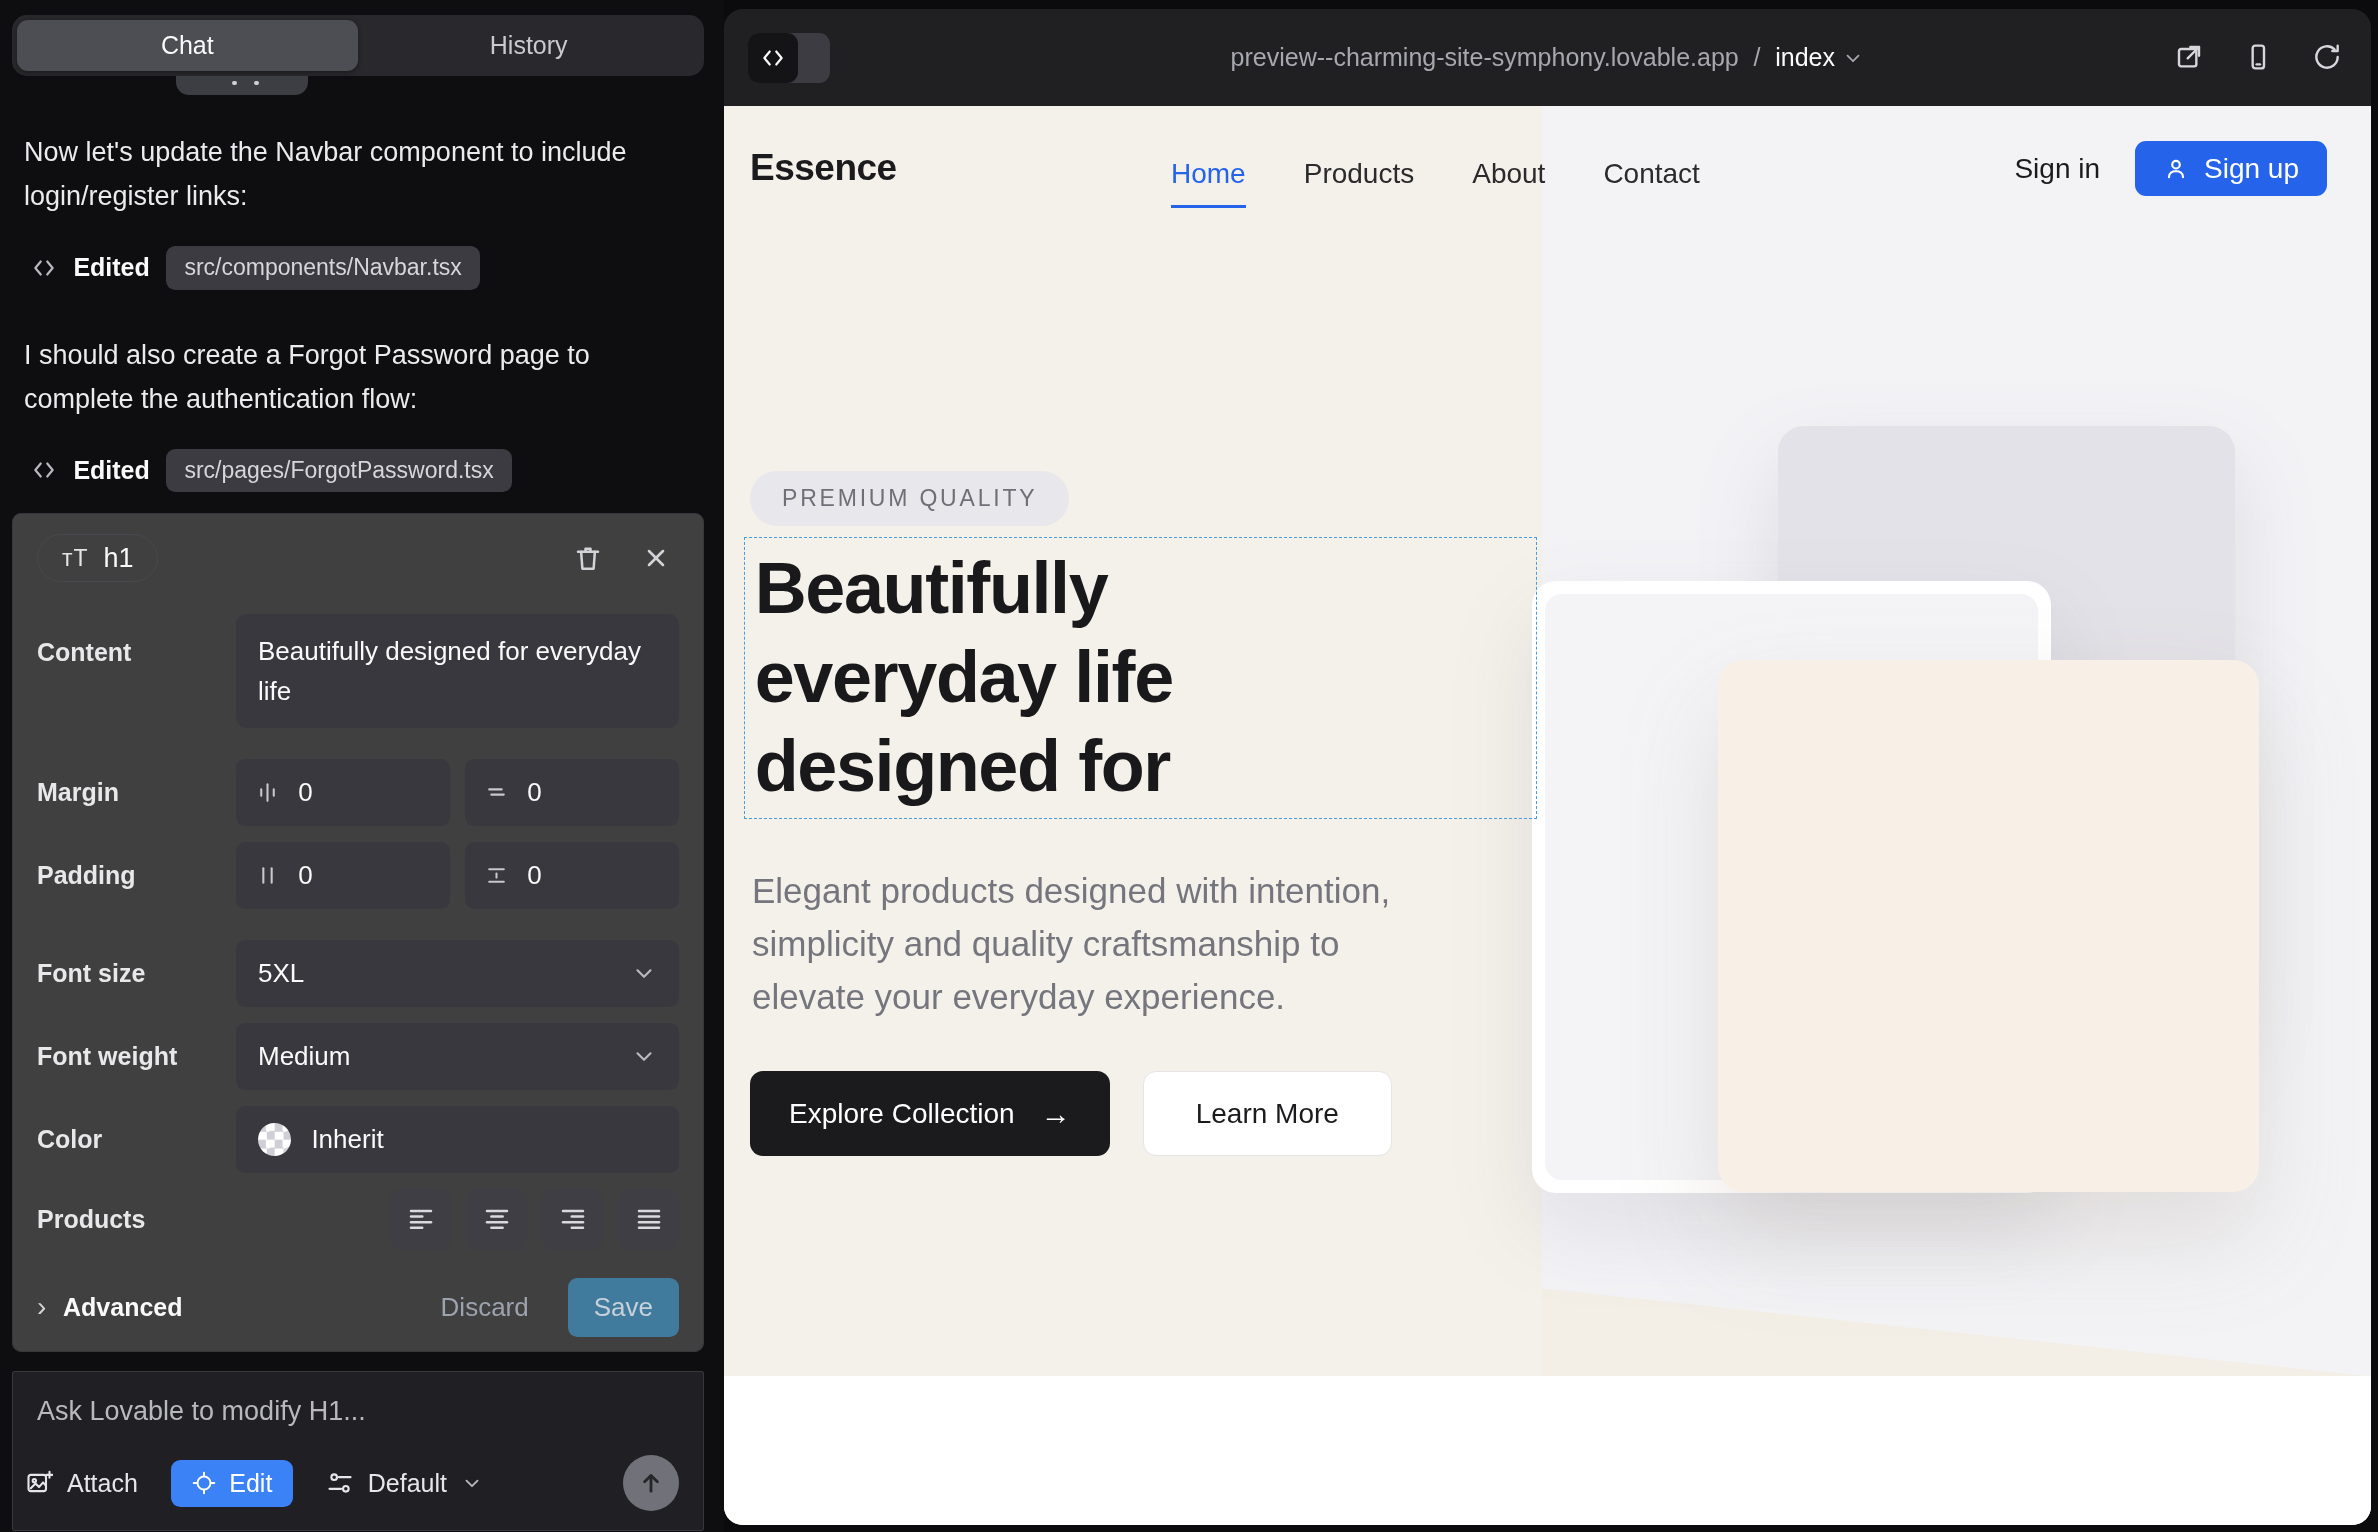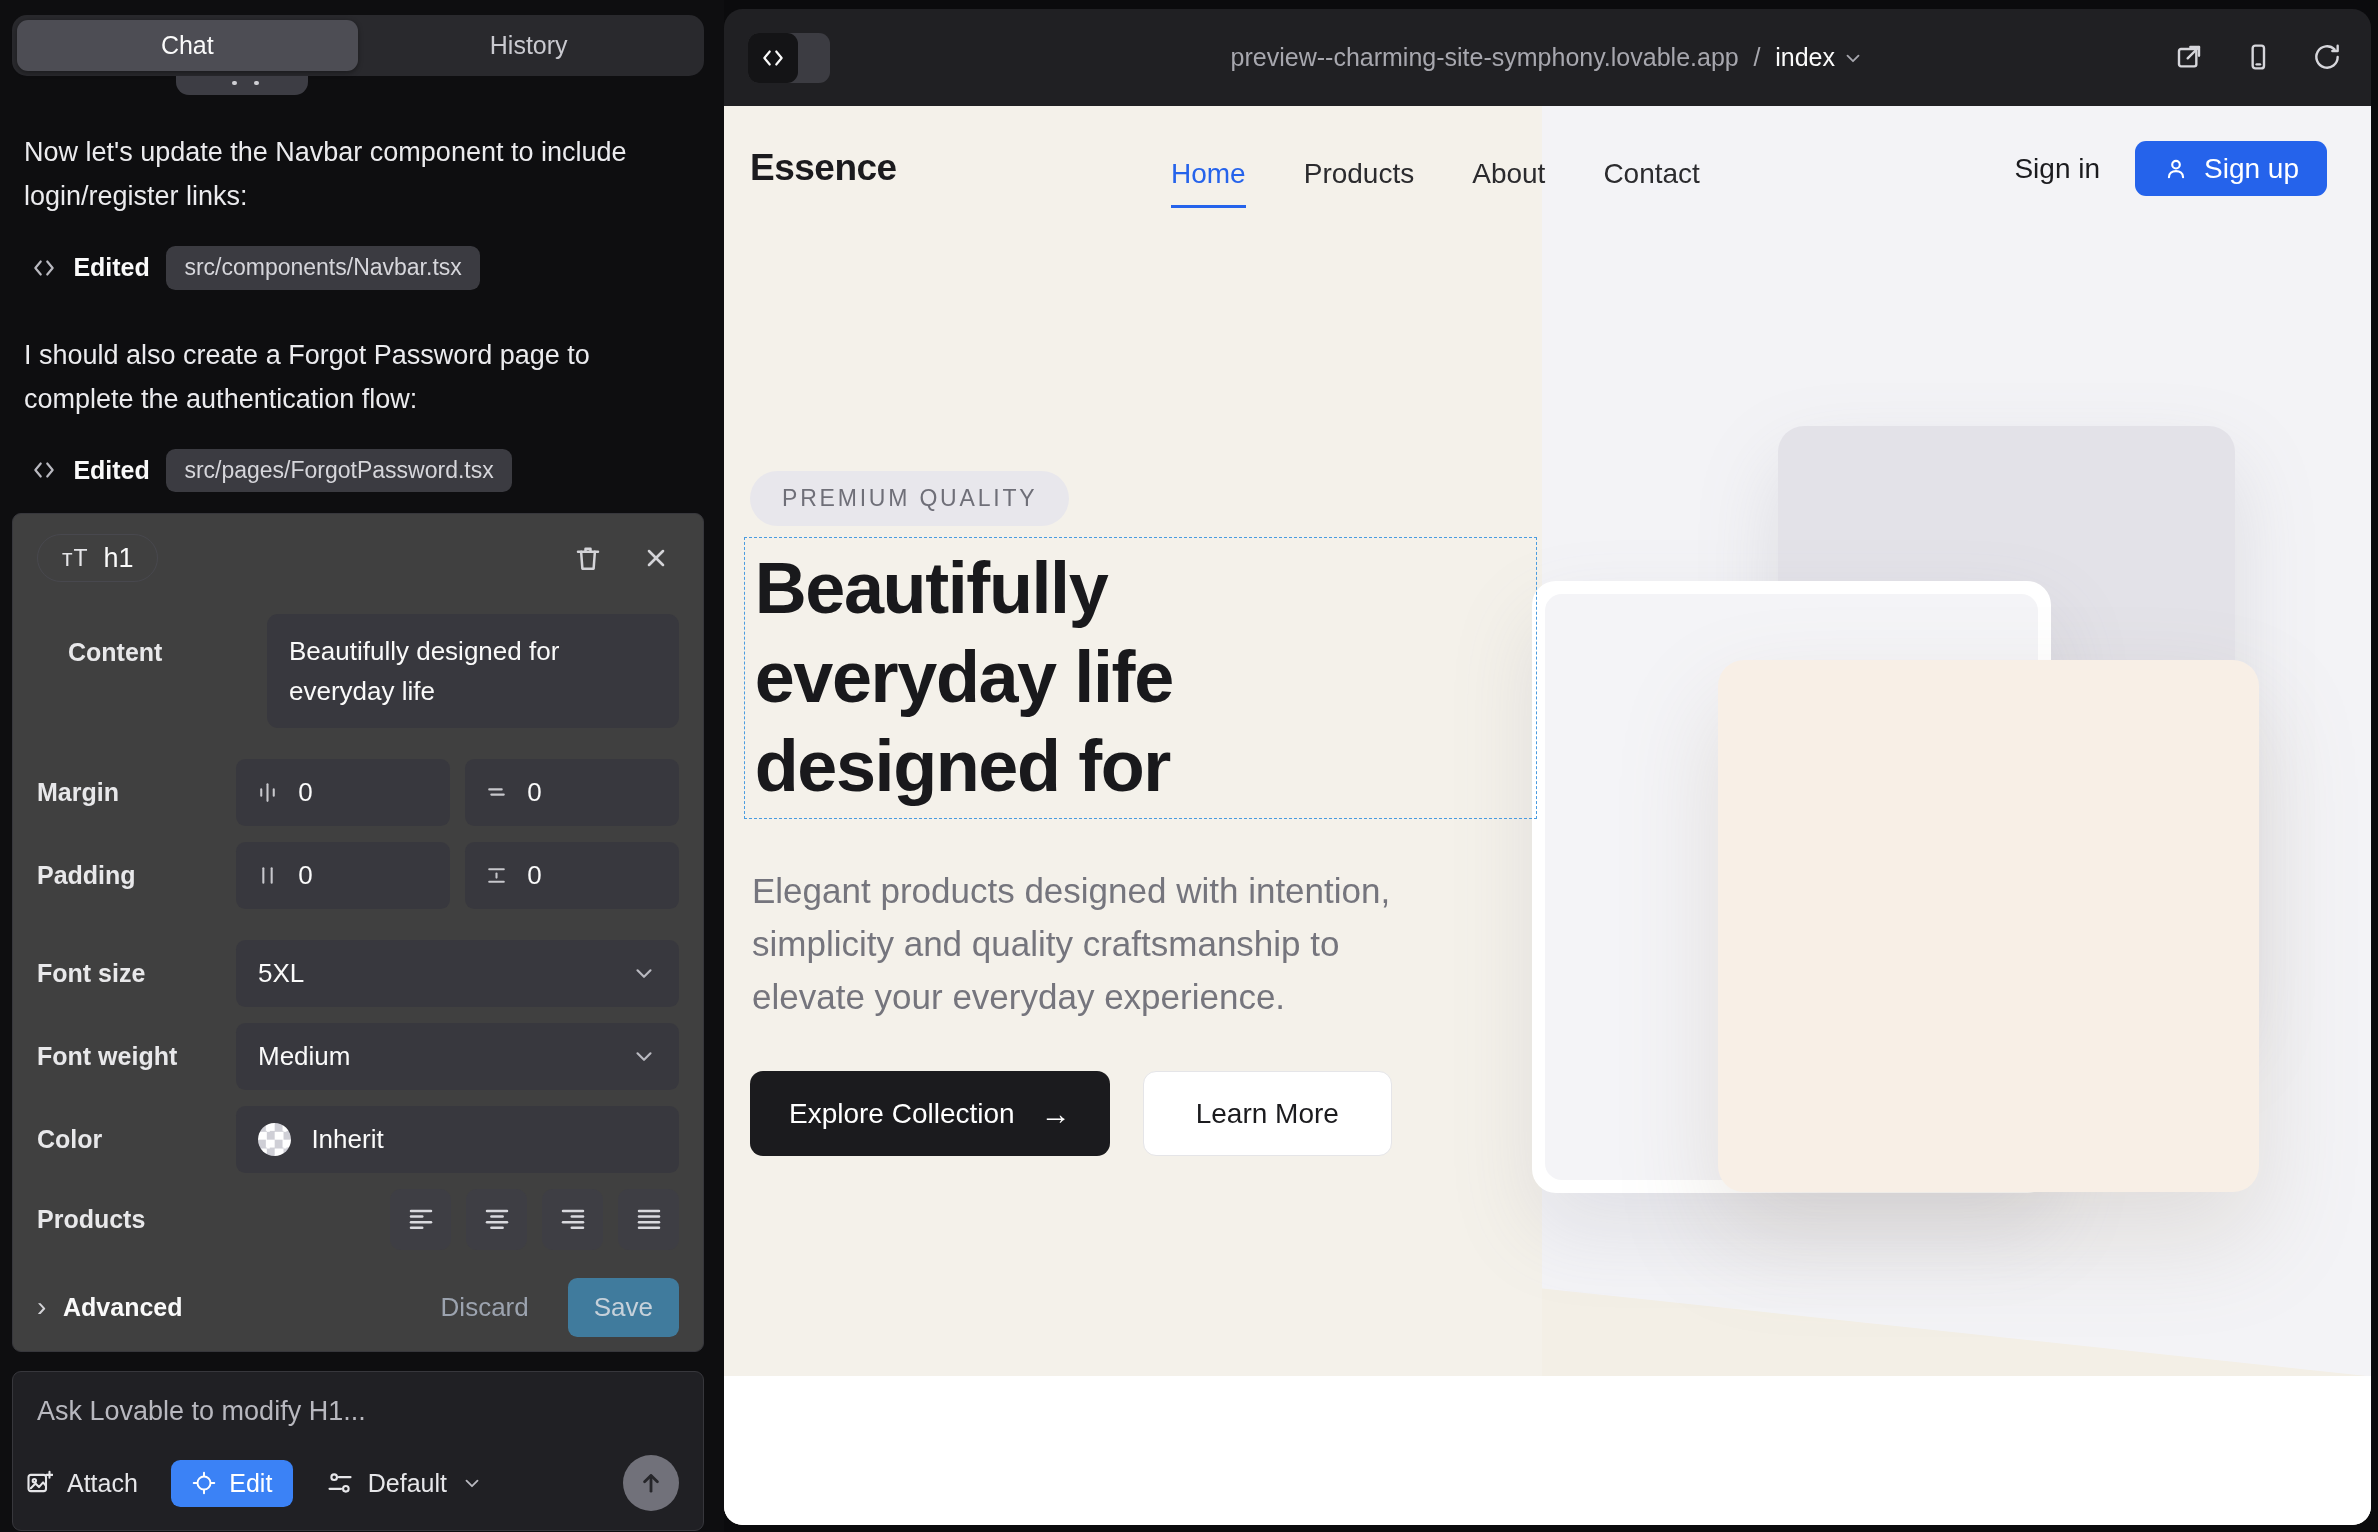--- a/index.html
+++ b/index.html
@@ -21,42 +21,42 @@
   .edited { font-size:25px; font-weight:700; color:#fafafa; }
   .file-chip { background:#3b3b41; color:#d6d6db; font-size:23px; padding:8.3px 18.6px; border-radius:9.3px; }
 
   
   .editor { position:absolute; left:12px; top:513px; width:692px; height:839px; background:#404040; border:1.9px solid #37373c; border-radius:9px; padding:20.4px 24px; }
   .ed-head { display:flex; align-items:center; justify-content:space-between; margin-bottom:32px; }
   .tag-chip { display:flex; align-items:center; gap:15px; border:1.9px solid #48484e; border-radius:26px; padding:7.4px 24px; color:#fafafa; font-size:27px; }
   .tag-icon { font-size:23px; color:#e4e4e7; letter-spacing:0.9px; }
   .head-actions { display:flex; gap:39px; align-items:center; margin-right:9.3px; }
   .row { display:flex; align-items:center; margin-bottom:16px; }
-  .row.start { align-items:flex-start;margin-left:31px; }
+  .row.start { align-items:flex-start; }
   .row.gap-top { margin-top:31px; }
   .lbl { width:199px; flex:none; font-size:25px; font-weight:600; color:#e8e8ea; }
   .row.start .lbl { padding-top:24px; }
   .ctrl { flex:1; }
   .content-box { background:#38383e; border-radius:11px; padding:16.7px 22px; font-size:26px; line-height:40px; color:#fafafa; min-height:113px; }
   .pair { display:flex; gap:15px; flex:1; }
   .num-input { flex:1; height:67px; background:#38383e; border-radius:9.3px; display:flex; align-items:center; gap:18.6px; padding:0 18.6px; color:#fafafa; font-size:26px; }
   .select { height:67px; background:#38383e; border-radius:9.3px; display:flex; align-items:center; justify-content:space-between; padding:0 22px; color:#fafafa; font-size:26px; }
   .select .val { display:flex; align-items:center; gap:20.4px; }
   .checker { width:33px; height:33px; border-radius:50%; background:repeating-conic-gradient(#ffffff 0% 25%, #cfcfd6 0% 50%); background-size:16.7px 16.7px; }
   .align-btns { flex:1; display:flex; gap:15px; justify-content:flex-end; }
   .align-btn { width:61px; height:61px; background:#3e3e44; border-radius:11px; display:flex; align-items:center; justify-content:center; }
   .ed-foot { display:flex; align-items:center; justify-content:space-between; margin-top:28px; }
   .advanced { display:flex; align-items:center; gap:16.7px; color:#fafafa; font-size:25px; font-weight:600; }
   .chev-glyph { color:#d4d4d8; font-size:28px; font-weight:400; }
   .foot-right { display:flex; align-items:center; gap:39px; }
   .discard { color:#9ca3af; font-size:26px; }
   .save { background:#407b9d; color:#c6d1da; font-size:26px; padding:14px 26px; border-radius:9.3px; }
 
   
-  .composer { position:absolute; left:12px; top:1371px; width:692px; height:160px; background:#202024; border:1.9px solid #37373c; border-radius:9px; padding:24px; }
+  .composer { position:absolute; left:12px; top:1371px; width:692px; height:160px; background:#202024; border:1.9px solid #37373c; border-radius:2px; padding:24px; }
   .placeholder { color:#b8b8bf; font-size:27px; }
   .comp-row { position:absolute; left:12px; right:24px; bottom:18.6px; display:flex; align-items:center; gap:33px; }
   .comp-item { display:flex; align-items:center; gap:14px; color:#e6e6e9; font-size:25px; }
   .edit-pill { background:#3b82f6; border-radius:9.3px; padding:9.3px 20.4px; display:flex; gap:12px; align-items:center; color:#fff; font-size:25px; }
   .send { margin-left:auto; width:56px; height:56px; border-radius:50%; background:#71717a; display:flex; align-items:center; justify-content:center; }
 
   
   .window { position:absolute; left:724px; top:9.3px; width:1647px; height:1516px; border-radius:18.6px; overflow:hidden; background:#202023; }
   .chrome { height:97px; position:relative; display:flex; align-items:center; justify-content:center; }
   .code-toggle { position:absolute; left:24px; top:24px; width:82px; height:50px; background:#3c3c42; border-radius:11px; }

